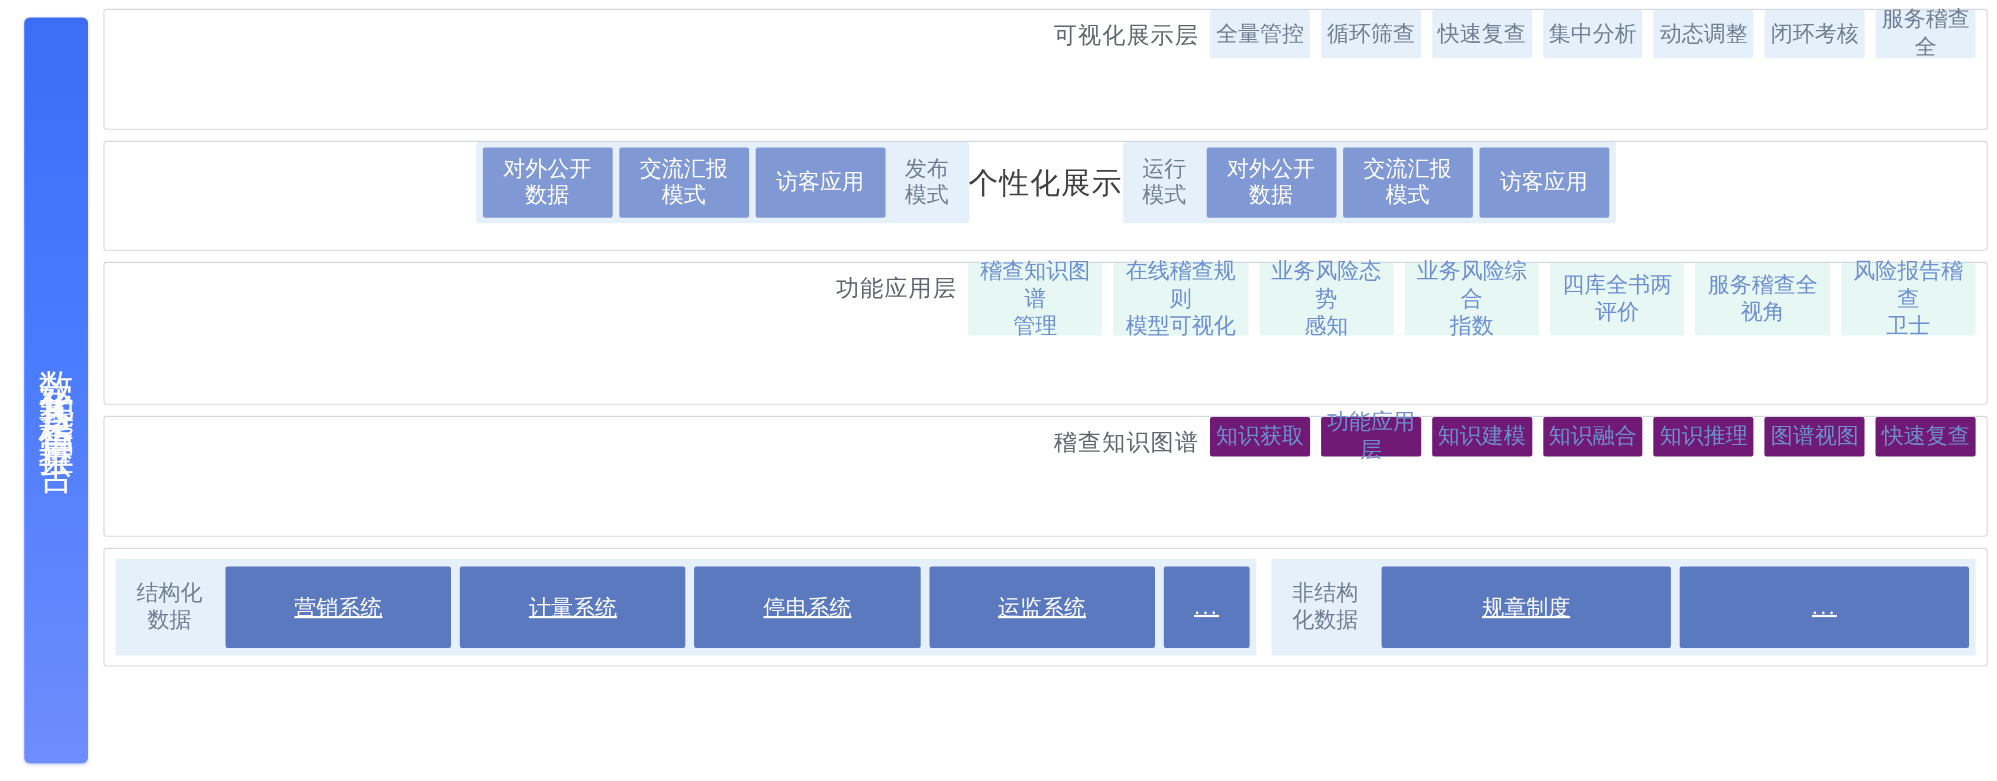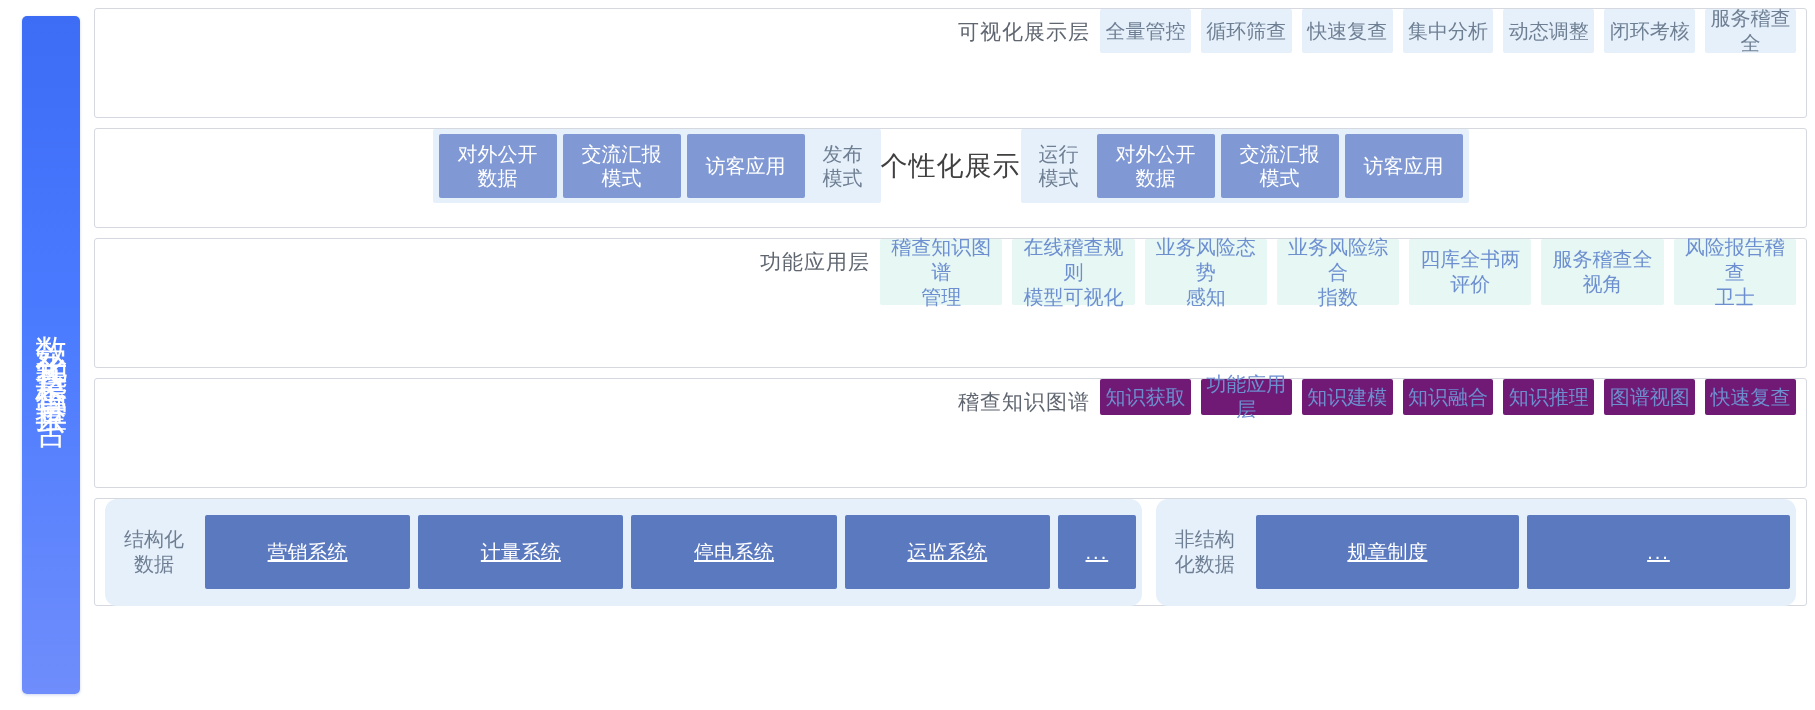--- a/index.html
+++ b/index.html
@@ -177,22 +177,22 @@
     flex-direction: row;
     align-items: center;
     gap: 14px;
     padding: 0 10px;
     justify-content: flex-start;
   }
   .data-group {
     display: flex;
     align-items: center;
     background: #e6f0fb;
-    border-radius: 12px;
-    height: 107px;
+    border-radius: 2px;
+    height: 88px;
     padding: 0 6px;
     gap: 8px;
   }
   .data-group.structured { flex: 1 1 62%; }
   .data-group.unstructured { flex: 1 1 38%; }
   .data-label {
     flex: 0 0 auto;
     min-width: 74px;
     text-align: center;
     color: #6f7f93;

